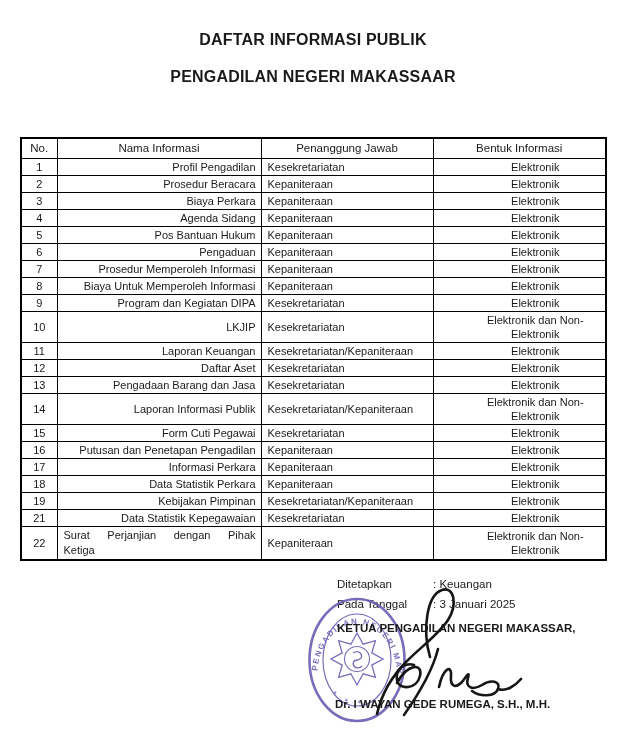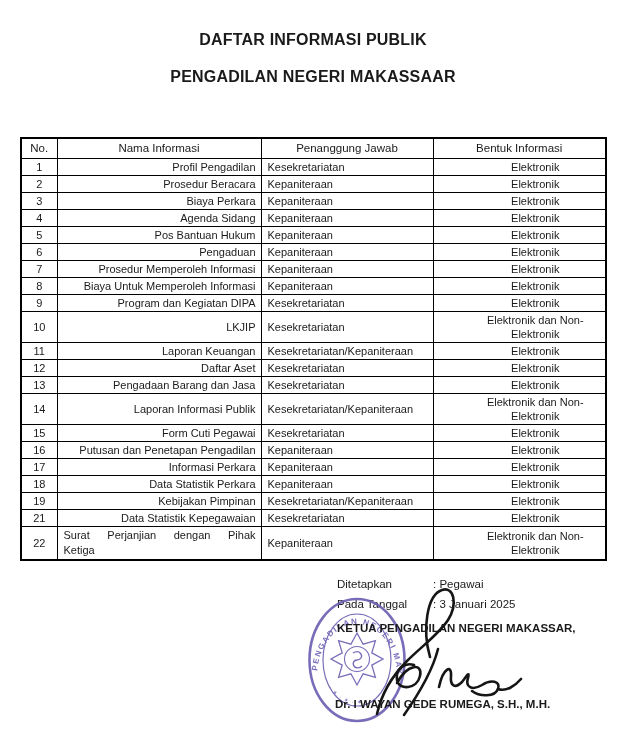--- a/index.html
+++ b/index.html
@@ -218,21 +218,21 @@
           <td class="col-nama justify">Surat Perjanjian dengan Pihak Ketiga</td>
           <td class="col-pj">Kepaniteraan</td>
           <td class="col-bentuk">Elektronik dan Non-Elektronik</td>
         </tr>
       </tbody>
   </table>
 
   <div class="footer-block" id="ditetapkan-block">
     <div class="kv-row">
       <span class="kv-label">Ditetapkan</span>
-      <span>: Pegawai</span>
+      <span>: Keuangan</span>
     </div>
     <div class="kv-row">
       <span class="kv-label">Pada Tanggal</span>
       <span>: 3 Januari 2025</span>
     </div>
   </div>
 
   <div class="footer-block" id="ketua-line">KETUA PENGADILAN NEGERI MAKASSAR,</div>
 
   <svg id="court-stamp" viewBox="0 0 102 128" xmlns="http://www.w3.org/2000/svg">

